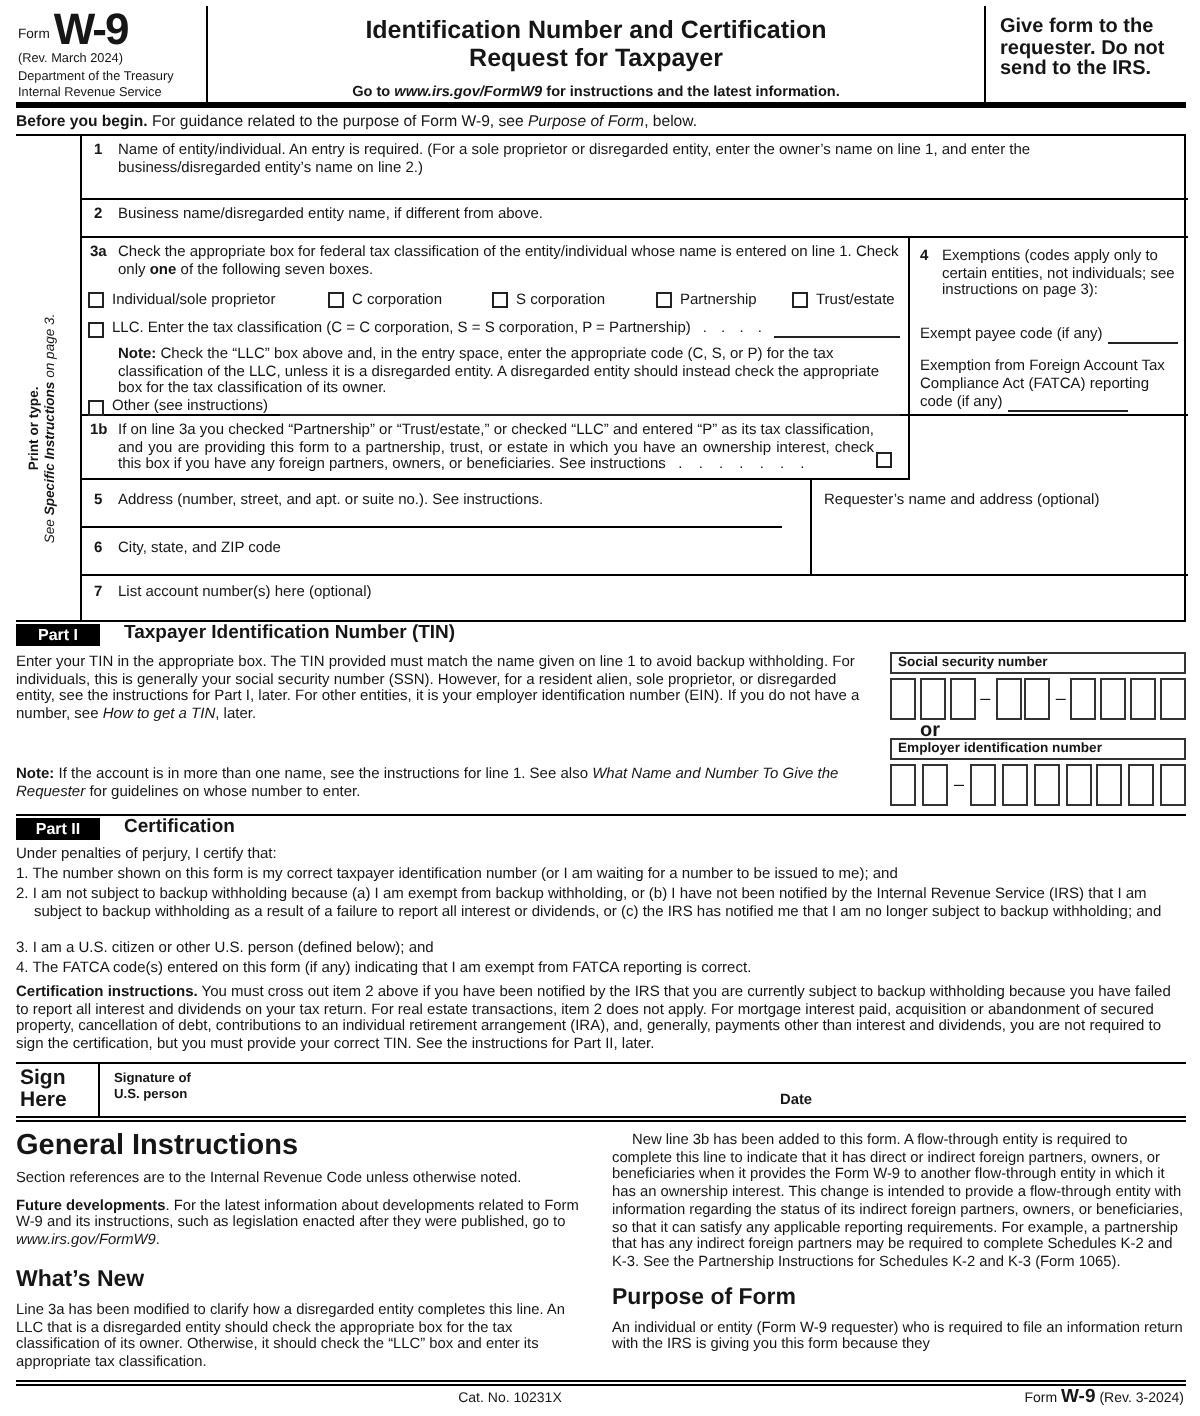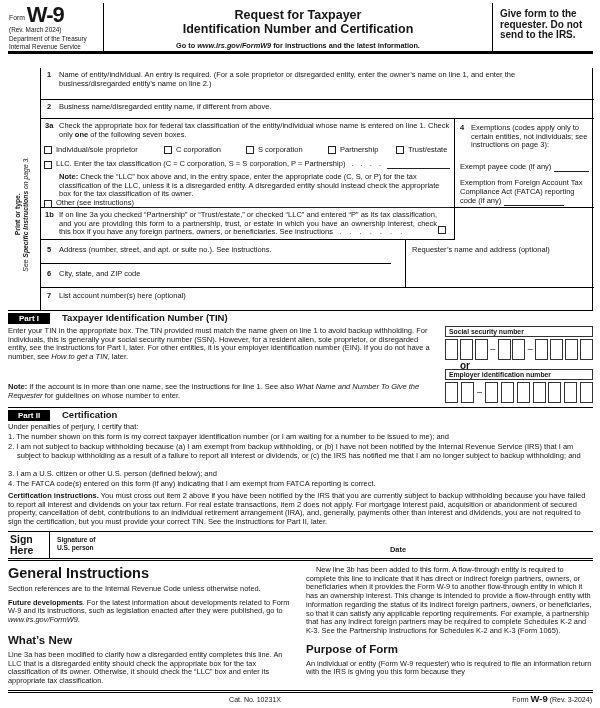--- a/index.html
+++ b/index.html
@@ -11,21 +11,21 @@
   .i{font-style:italic}
   .t{font-size:7.5px;line-height:8.6px}
   .t2{font-size:7.4px;line-height:8.7px}
   .tiny{font-size:6.4px;line-height:7.4px}
   .cb{display:inline-block;width:8px;height:8px;border:1px solid #222;background:#fff;vertical-align:-1px;flex:none}
   .blank{border-bottom:1px solid #222}
   .cellrow{display:flex;justify-content:space-between;align-items:stretch}
   .cell{width:13px;border:1px solid #333;background:#fff}
   .dash{width:6px;text-align:center;font-size:9px;line-height:20px}
   .dbl{height:3px;border-top:1px solid #000;border-bottom:1px solid #000}
-  .partbar{border-top:1px solid #000;display:flex;align-items:center}
+  .partbar{border-top:1px solid #000;display:flex;align-items:flex-start}
   .badge{background:#000;color:#fff;font-weight:bold;font-size:8px;line-height:11px;width:42px;text-align:center;margin-top:1px}
   .partbar .ptitle{font-weight:bold;font-size:9.5px;line-height:12px;margin-left:12px}
   .hang{padding-left:9px;text-indent:-9px}
   .gi-h1{font-size:14.5px;font-weight:bold;line-height:16px}
   .gi-h2{font-size:11.5px;font-weight:bold;line-height:13px}
   .labelbox{border:1px solid #333;font-weight:bold;font-size:6.8px;line-height:9px;padding-left:3px;background:#fff}
 </style>
 </head>
 <body>
 
@@ -35,27 +35,30 @@
     <div style="width:96px;border-right:1px solid #000;padding:1px 3px 0 1px">
       <div style="display:flex;align-items:flex-start">
         <span style="font-size:6.8px;margin-top:10px">Form</span>
         <span class="b" style="font-size:22px;line-height:22px;letter-spacing:-1px;margin-left:2px">W-9</span>
       </div>
       <div class="tiny">(Rev. March 2024)</div>
       <div class="tiny" style="margin-top:2px">Department of the Treasury</div>
       <div class="tiny">Internal Revenue Service</div>
     </div>
     <div style="flex:1;border-right:1px solid #000;text-align:center;padding-top:5px">
+      <div class="b" style="font-size:12.5px;line-height:14px">Identification Number and Certification</div>
       <div class="b" style="font-size:12.5px;line-height:14px">Request for Taxpayer</div>
-      <div class="b" style="font-size:12.5px;line-height:14px">Identification Number and Certification</div>
       <div class="b" style="font-size:7.3px;margin-top:5px"><span>Go to </span><span class="i">www.irs.gov/FormW9</span><span> for instructions and the latest information.</span></div>
     </div>
     <div class="b" style="width:100px;font-size:10px;line-height:10.5px;padding:6px 2px 0 7px">Give form to the requester. Do not send to the IRS.</div>
   </div>
 
+  <div class="abs" style="left:8px;top:56px;width:585px;height:12px;border-bottom:1px solid #000;font-size:7.8px;line-height:9px">
+    <span class="b">Before you begin.</span><span> For guidance related to the purpose of Form W-9, see </span><span class="i">Purpose of Form</span><span>, below.</span>
+  </div>
 
   <div class="abs" style="left:-80px;top:206px;width:204px;text-align:center;transform:rotate(-90deg);font-size:6.8px;line-height:8.2px">
     <div class="b">Print or type.</div>
     <div><span class="i">See </span><span class="b i">Specific Instructions</span><span class="i"> on page 3.</span></div>
   </div>
 
   <div class="abs" style="left:40px;top:68px;width:553px;height:242px;border-left:1px solid #000;border-right:1px solid #000">
 
     <div class="abs" style="left:0;top:0;width:553px;height:32px;border-bottom:1px solid #000">
       <span class="abs b t" style="left:6px;top:3px">1</span>

